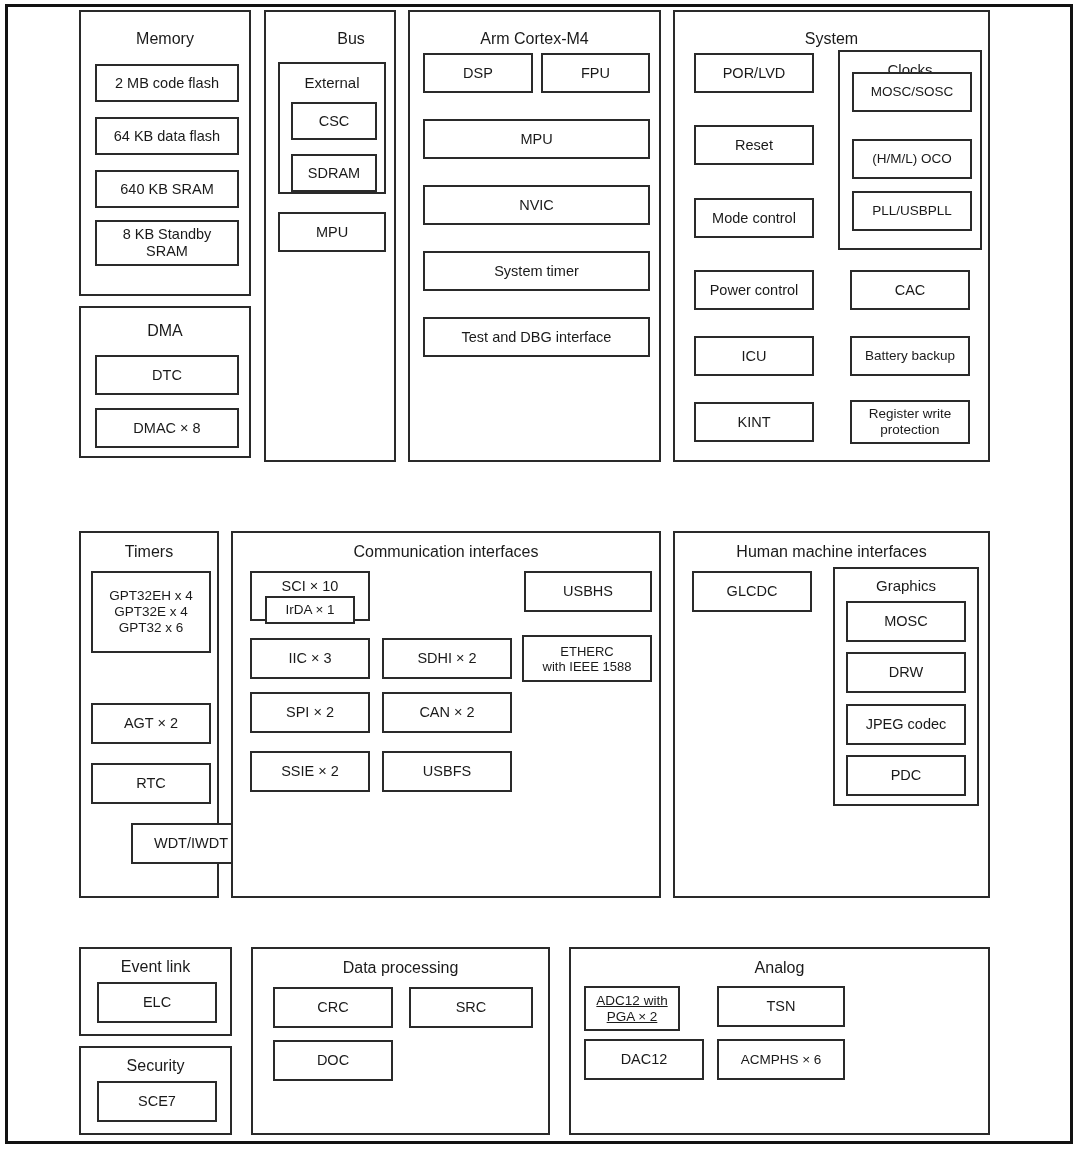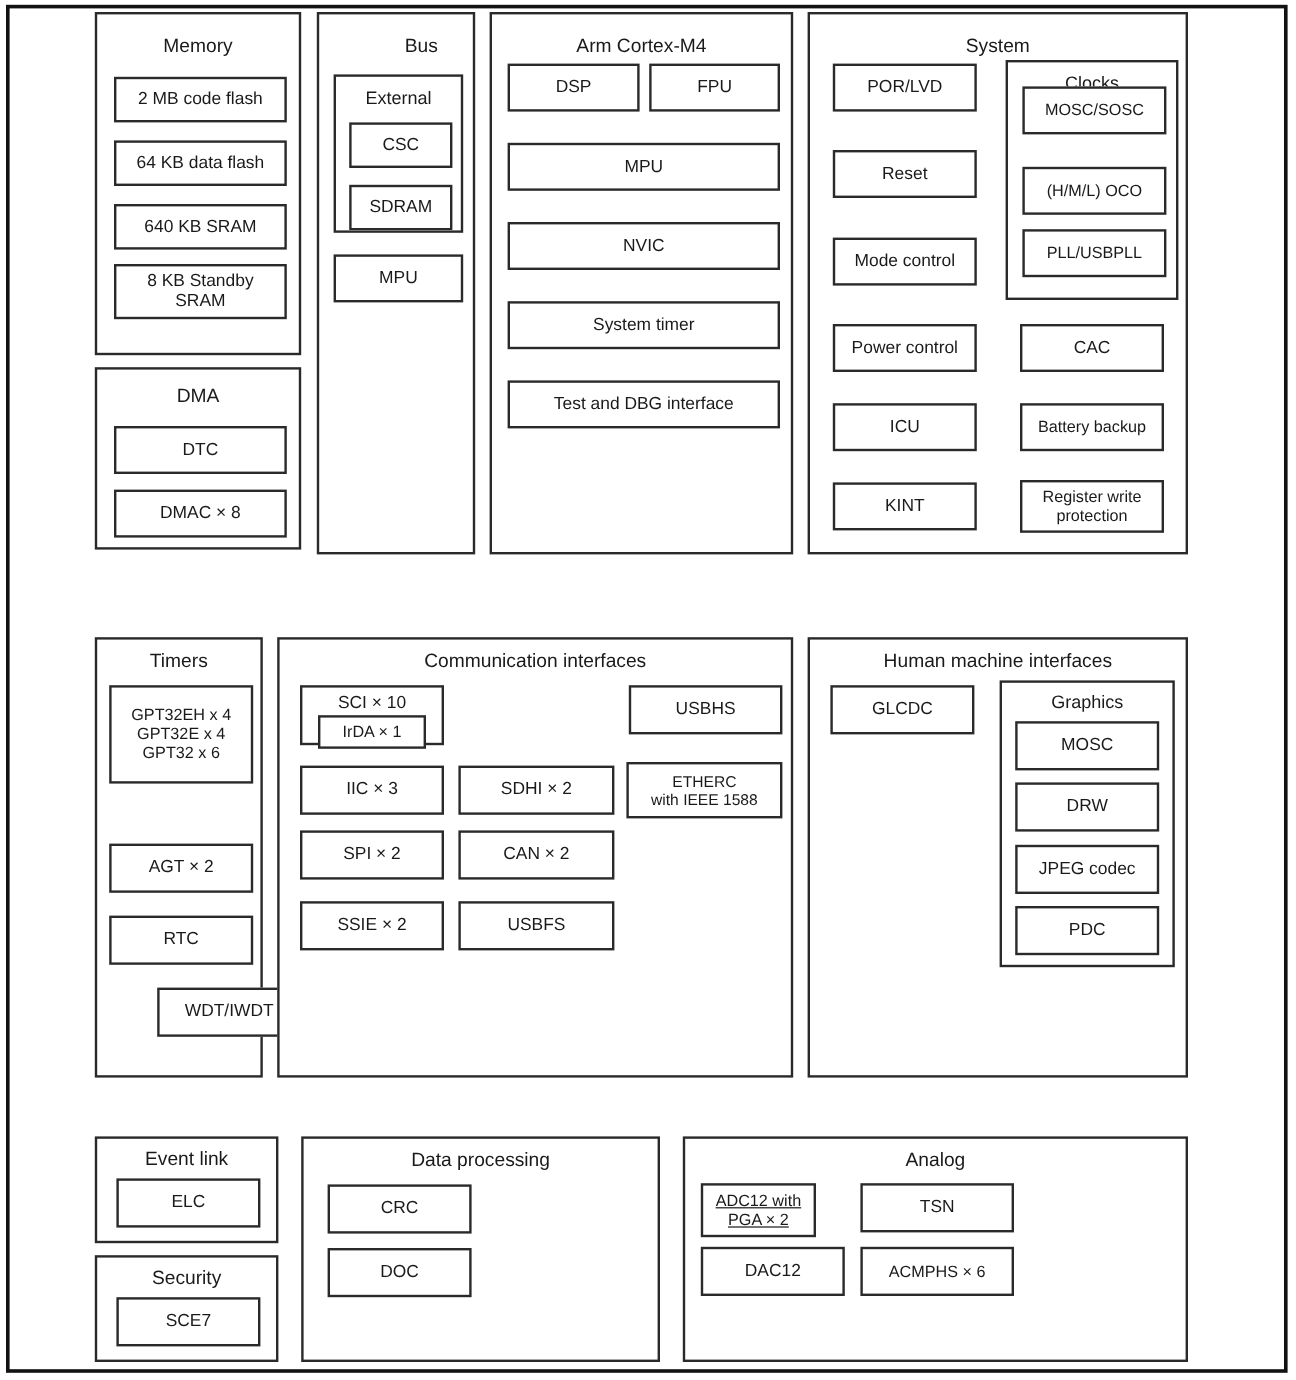--- a/index.html
+++ b/index.html
@@ -200,20 +200,21 @@
   </div>
 
   <div class="group" style="left:79px; top:1046px; width:153px; height:89px;">
     <div class="group-title" style="top:9px;">Security</div>
     <div class="blk" style="left:16px; top:33px; width:120px; height:41px;">SCE7</div>
   </div>
 
   <div class="group" style="left:251px; top:947px; width:299px; height:188px;">
     <div class="group-title" style="top:10px;">Data processing</div>
     <div class="blk" style="left:20px; top:38px; width:120px; height:41px;">CRC</div>
+    <div class="blk" style="left:156px; top:38px; width:124px; height:41px;">SRC</div>
     <div class="blk" style="left:20px; top:91px; width:120px; height:41px;">DOC</div>
   </div>
 
   <div class="group" style="left:569px; top:947px; width:421px; height:188px;">
     <div class="group-title" style="top:10px;">Analog</div>
     <div class="blk small" style="left:13px; top:37px; width:96px; height:45px;text-decoration:underline;">ADC12 with
 PGA × 2</div>
     <div class="blk" style="left:146px; top:37px; width:128px; height:41px;">TSN</div>
     <div class="blk" style="left:13px; top:90px; width:120px; height:41px;">DAC12</div>
     <div class="blk small" style="left:146px; top:90px; width:128px; height:41px;">ACMPHS × 6</div>

